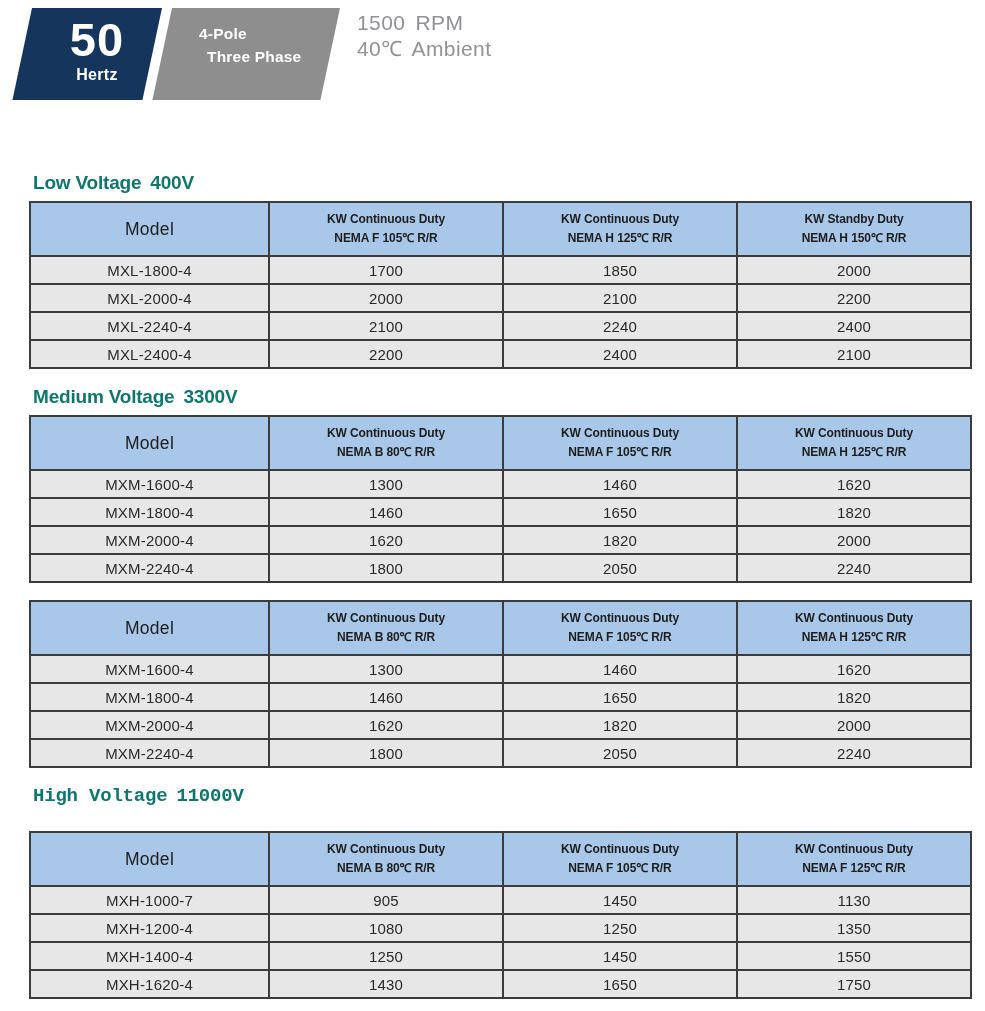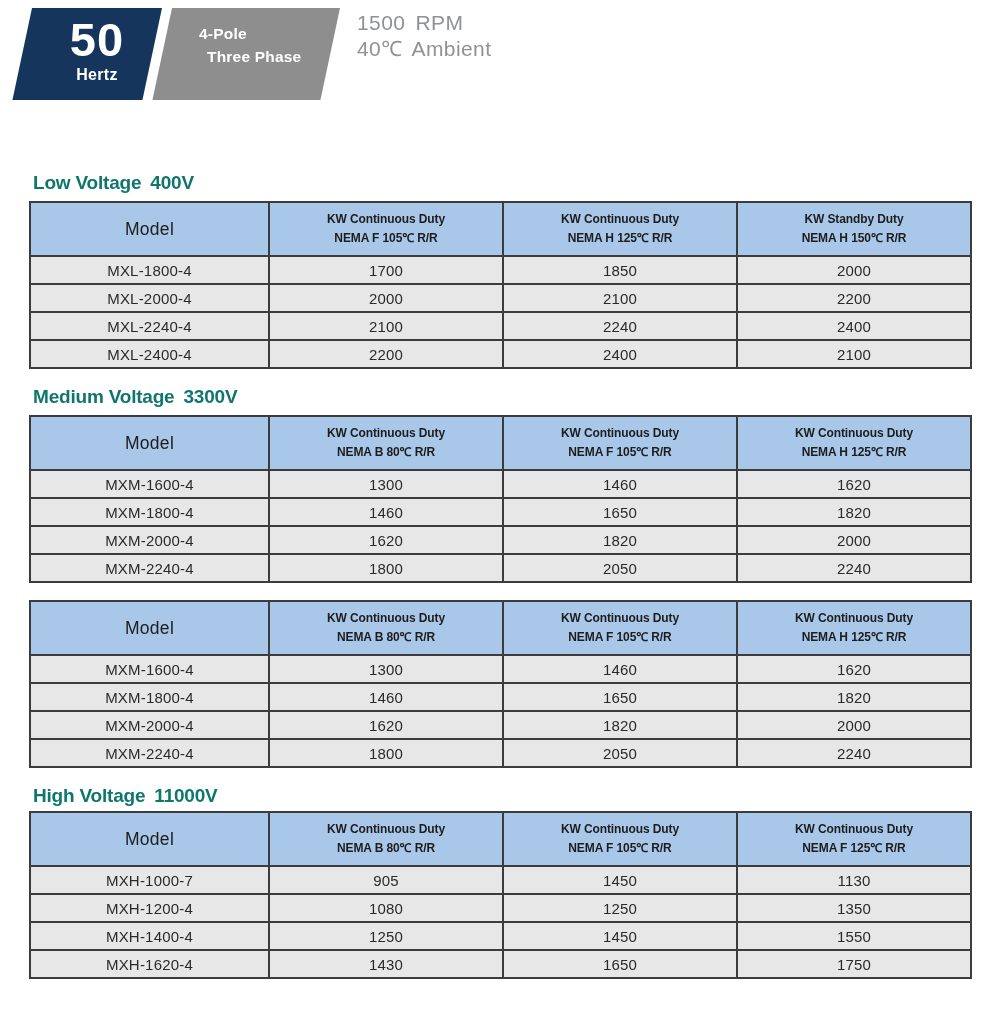--- a/index.html
+++ b/index.html
@@ -35,21 +35,21 @@
   }
 
   
   .tables-area { margin:72px 0 0 29px; width:943px; }
   .section + .section { margin-top:17px; }
   .section-title {
     font-size:19px; font-weight:bold; color:#0f766e;
     line-height:22px; margin:0 0 7px 4px; letter-spacing:-0.2px;
   }
   .title-voltage { margin-left:9px; }
-  .section:last-child .section-title { margin-bottom:4px; }
+  .section:last-child .section-title { margin-bottom:24px;font-family:Liberation Mono, monospace; }
   table.spec-table { border-collapse:collapse; width:100%; table-layout:fixed; }
   col.col-model { width:25.4%; }
   col.col-val   { width:24.866%; }
   .spec-table th, .spec-table td {
     border:2px solid var(--border);
     text-align:center; padding:0;
   }
   .spec-table th {
     background:var(--header-bg);
     height:52px; color:#1d1d1d; vertical-align:middle;

